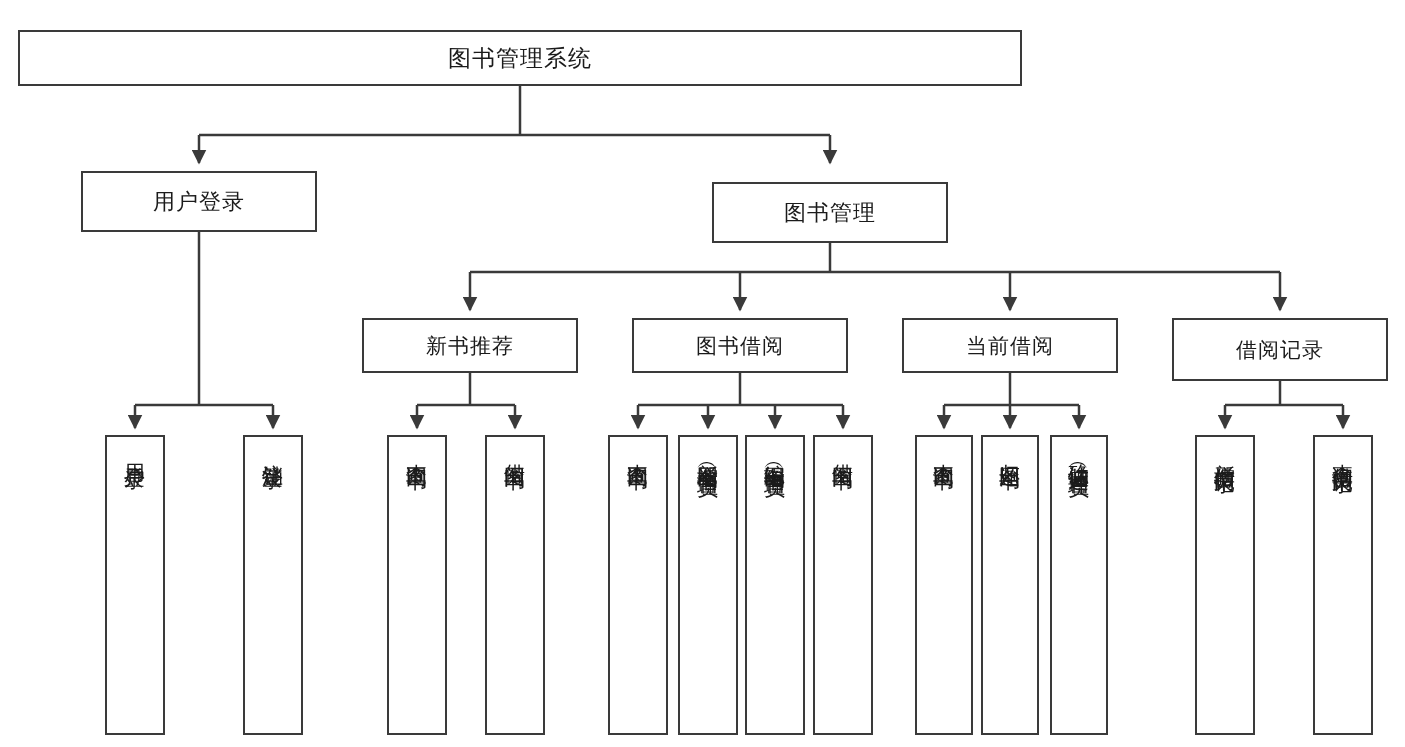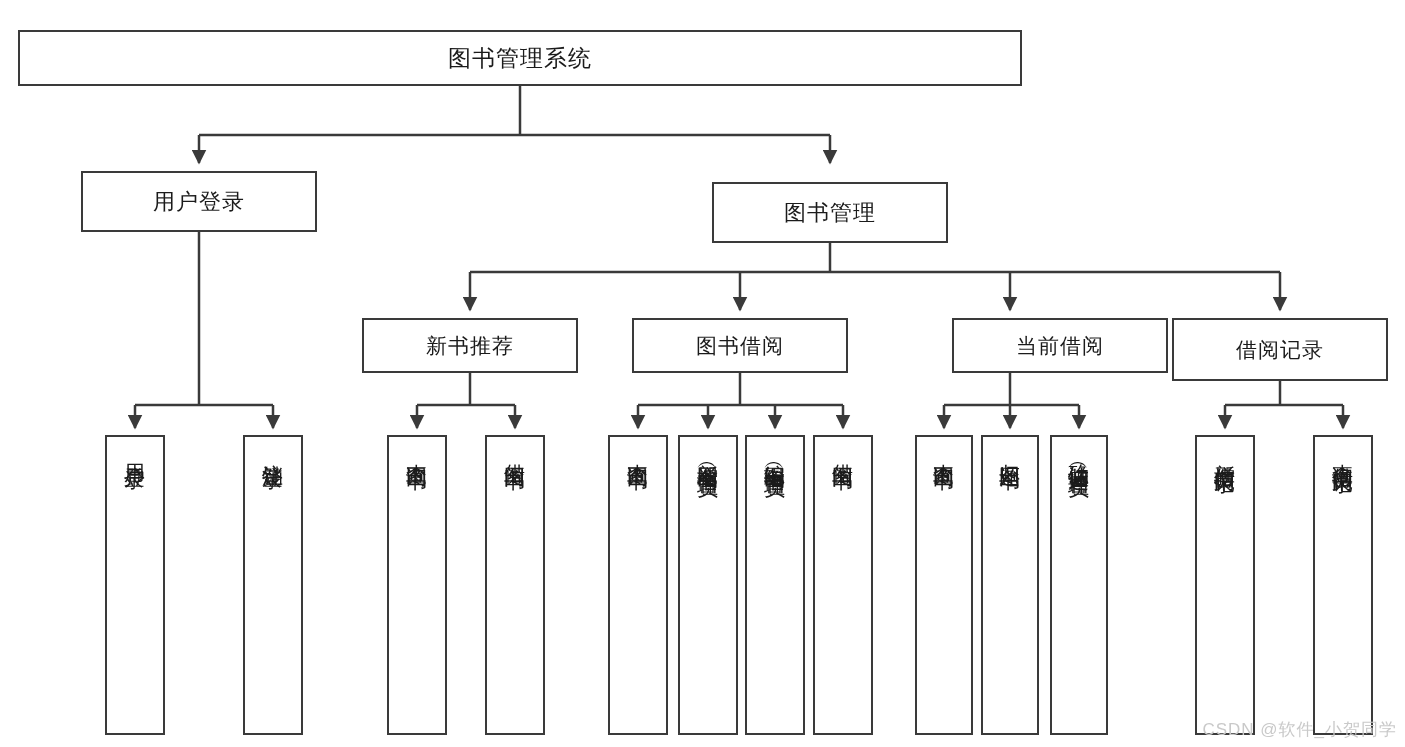--- a/index.html
+++ b/index.html
@@ -136,21 +136,21 @@
   <div class="node lvl2" style="left:712px; top:171px; width:236px; height:61px;margin-top:11px;">
     <span class="hlabel">图书管理</span>
   </div>
 
   <div class="node lvl3" style="left:362px; top:318px; width:216px; height:55px;">
     <span class="hlabel">新书推荐</span>
   </div>
   <div class="node lvl3" style="left:632px; top:318px; width:216px; height:55px;font-family:Liberation Serif, serif;">
     <span class="hlabel">图书借阅</span>
   </div>
-  <div class="node lvl3" style="left:952px; top:318px; width:216px; height:55px;">
+  <div class="node lvl3" style="left:902px; top:318px; width:216px; height:55px;">
     <span class="hlabel">当前借阅</span>
   </div>
   <div class="node lvl3" style="left:1172px; top:318px; width:216px; height:63px;">
     <span class="hlabel">借阅记录</span>
   </div>
 
   <div class="node leaf" style="left:105px; top:435px; width:60px; height:300px;">
     <span class="vtext">用户登录</span>
   </div>
   <div class="node leaf" style="left:243px; top:435px; width:60px; height:300px;">
@@ -183,15 +183,14 @@
   <div class="node leaf" style="left:1050px; top:435px; width:58px; height:300px;">
     <span class="vtext">确认归还（管理员）</span>
   </div>
   <div class="node leaf" style="left:1195px; top:435px; width:60px; height:300px;">
     <span class="vtext">新增借阅记录</span>
   </div>
   <div class="node leaf" style="left:1313px; top:435px; width:60px; height:300px;">
     <span class="vtext">查询借阅记录</span>
   </div>
 
-  <div id="watermark">CSDN @软件_小贺同学</div>
 
 </div>
 
 </body></html>

